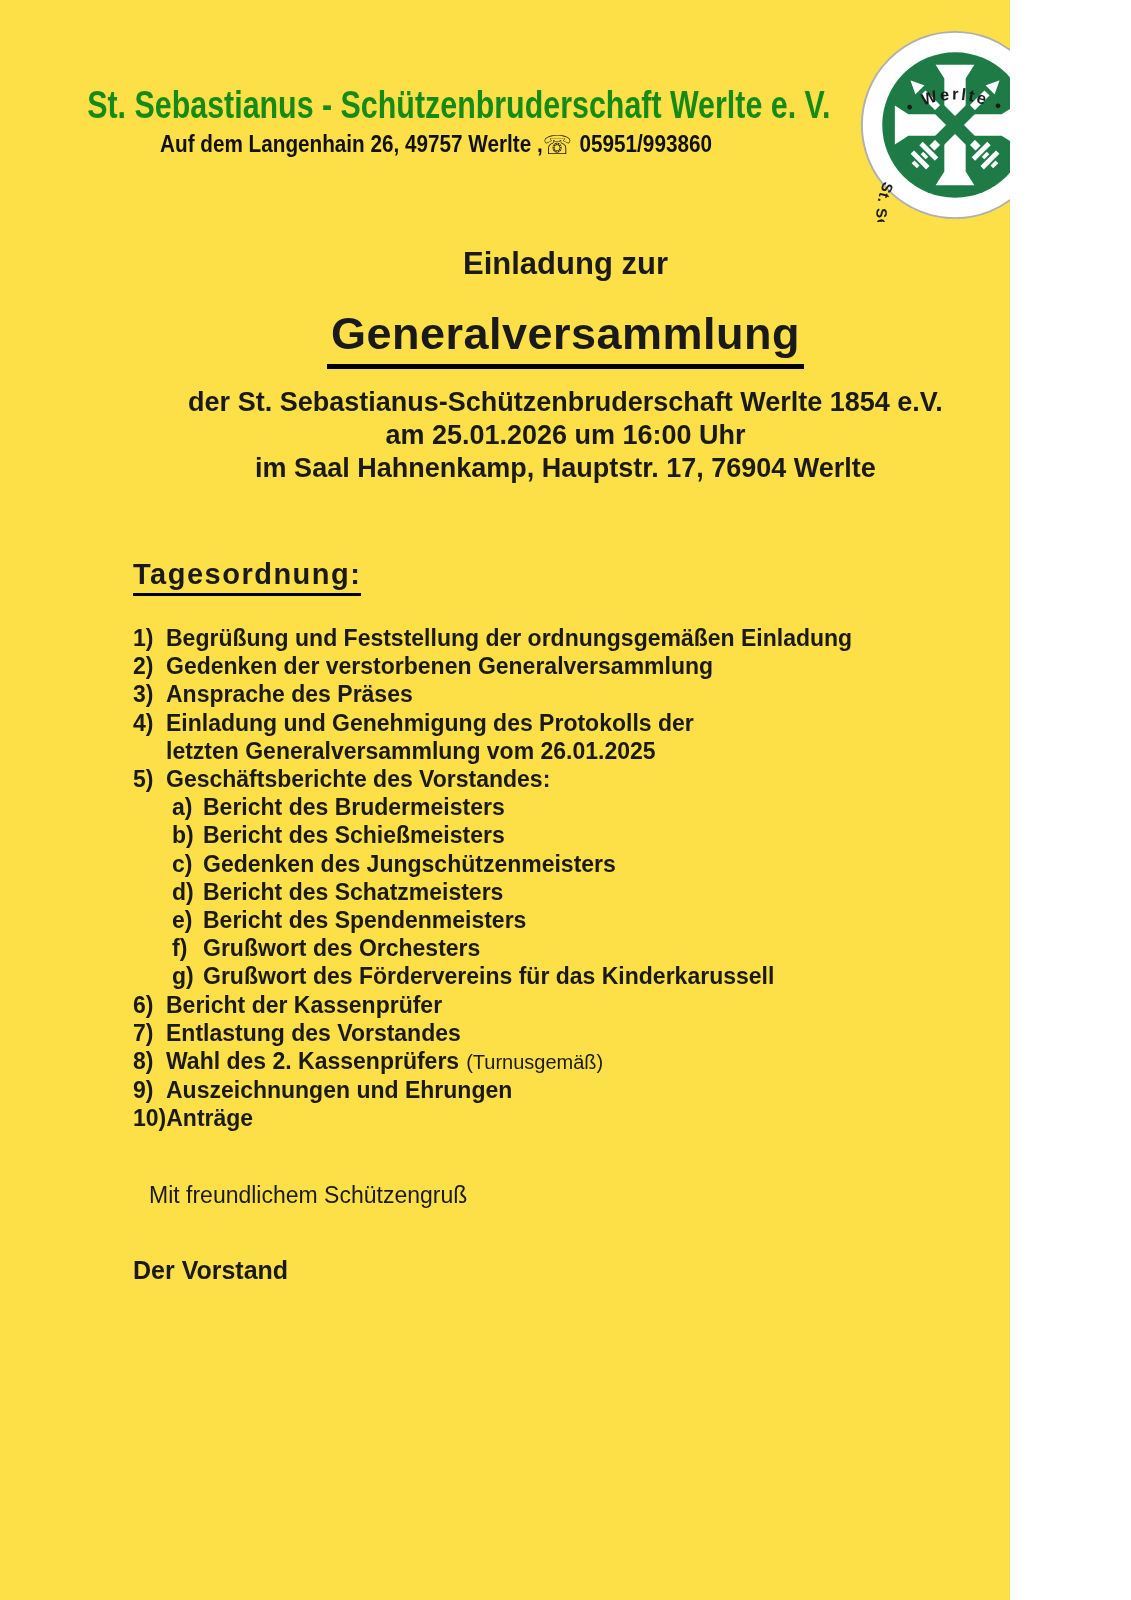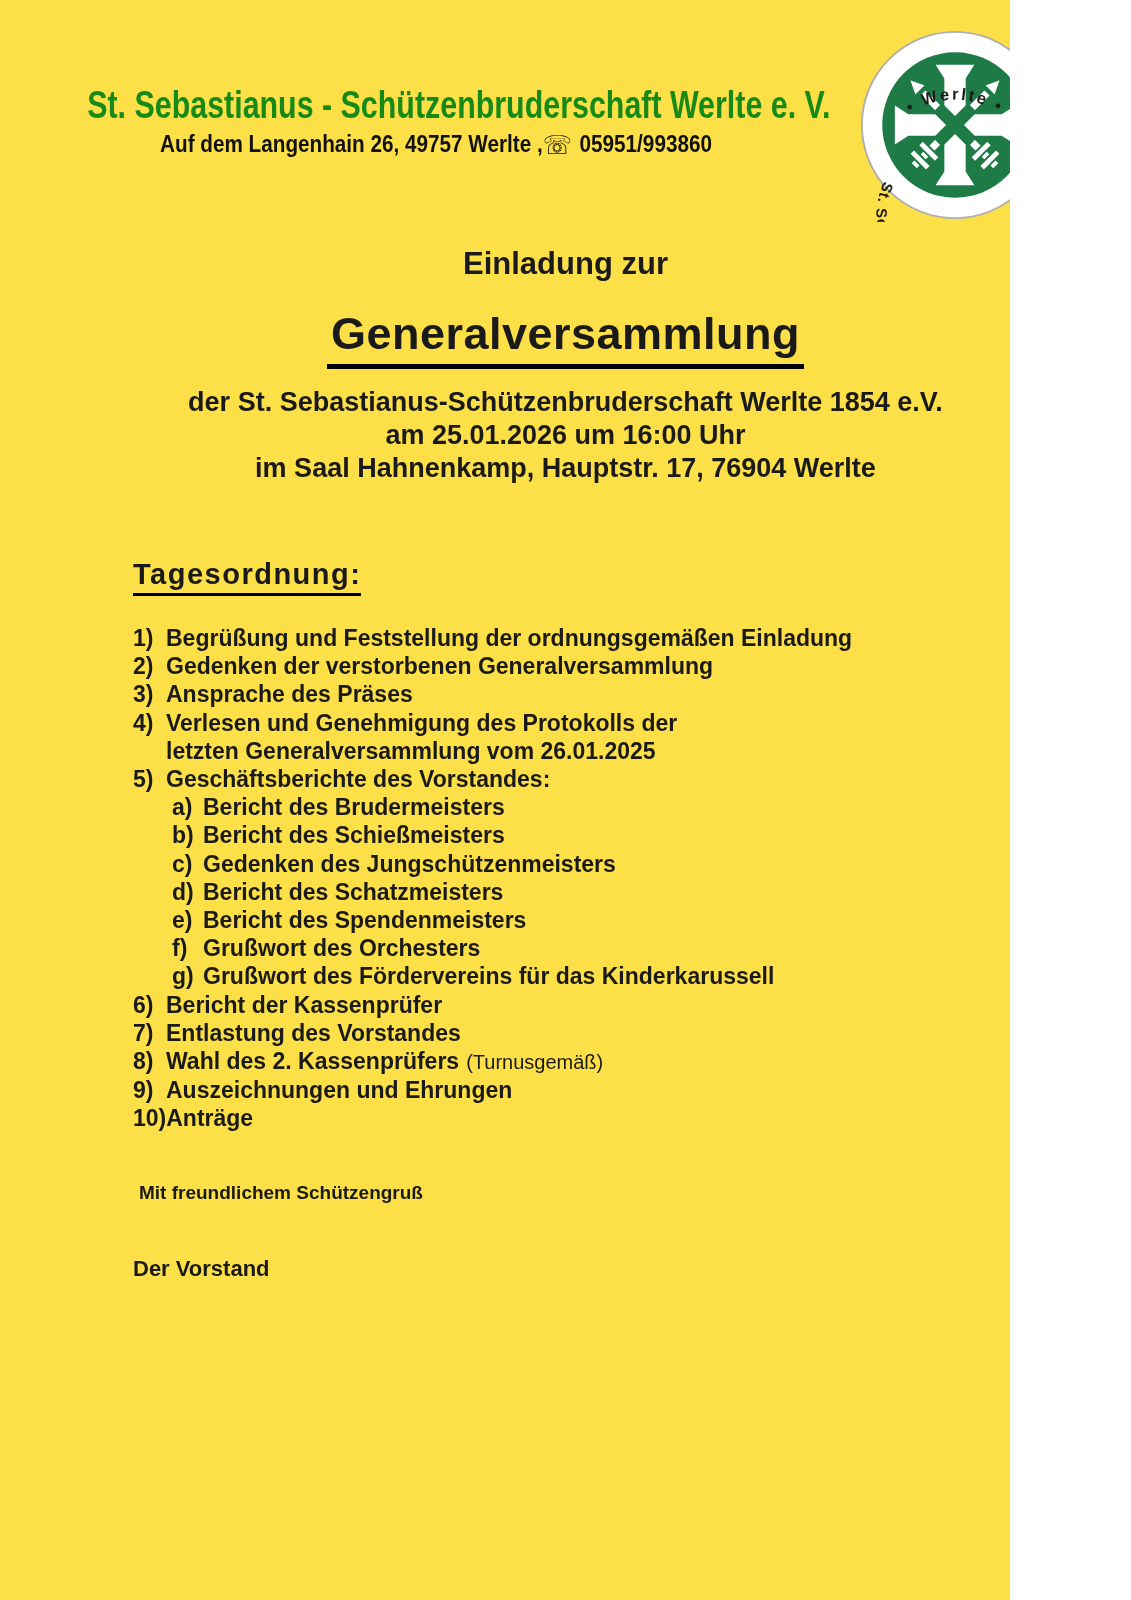--- a/index.html
+++ b/index.html
@@ -107,28 +107,28 @@
   .arow.sub{margin-left:39px;}
   .arow.sub .num{flex:0 0 31px;}
   .note{
     font-weight:normal;
     font-size:20px;
     margin-left:7px;
   }
   
   .closing{
     position:absolute;
-    top:1182px; left:139px;
-    font-size:19px;
-    font-weight:bold;
+    top:1182px; left:149px;
+    font-size:23px;
+    font-weight:normal;
   }
   .signature{
     position:absolute;
     top:1256px; left:133px;
-    font-size:22px;
+    font-size:25px;
     font-weight:bold;
   }
   .ring-text{
     font-family:"Liberation Sans", sans-serif;
     fill:#1b1b1b;
   }
 </style>
 </head>
 <body>
 
@@ -212,21 +212,21 @@
       <span class="txt">Gedenken der verstorbenen Generalversammlung</span>
     </div>
 
     <div class="arow">
       <span class="num">3)</span>
       <span class="txt">Ansprache des Präses</span>
     </div>
 
     <div class="arow">
       <span class="num">4)</span>
-      <span class="txt">Verlesen und Genehmigung des Protokolls der</span>
+      <span class="txt">Einladung und Genehmigung des Protokolls der</span>
     </div>
     <div class="arow">
       <span class="num"></span>
       <span class="txt">letzten Generalversammlung vom 26.01.2025</span>
     </div>
 
     <div class="arow">
       <span class="num">5)</span>
       <span class="txt">Geschäftsberichte des Vorstandes:</span>
     </div>

